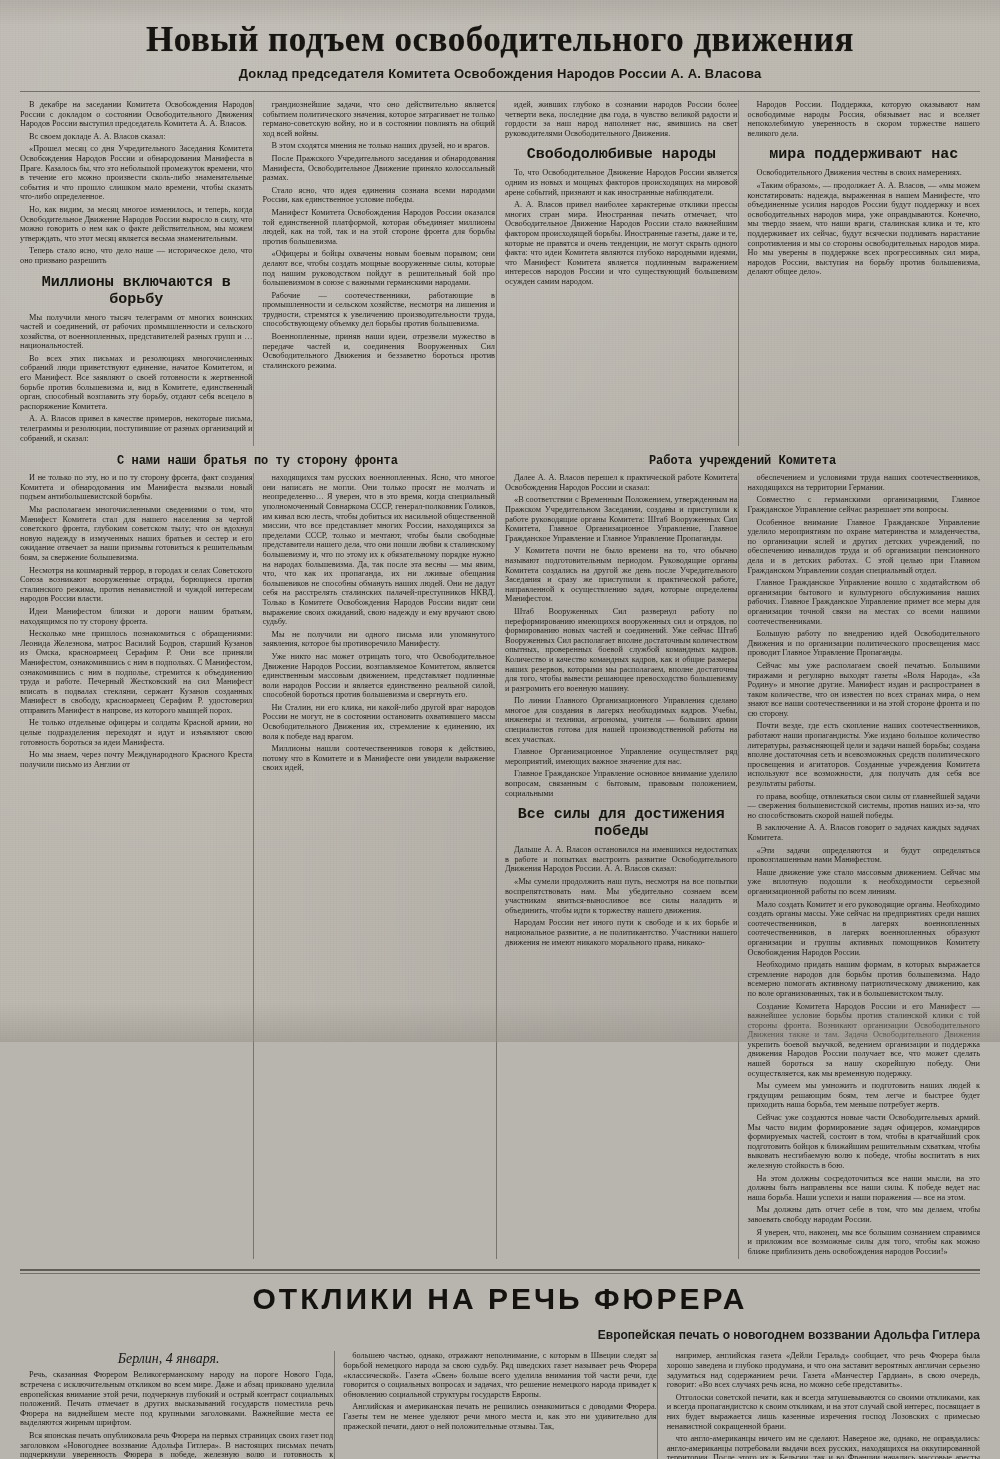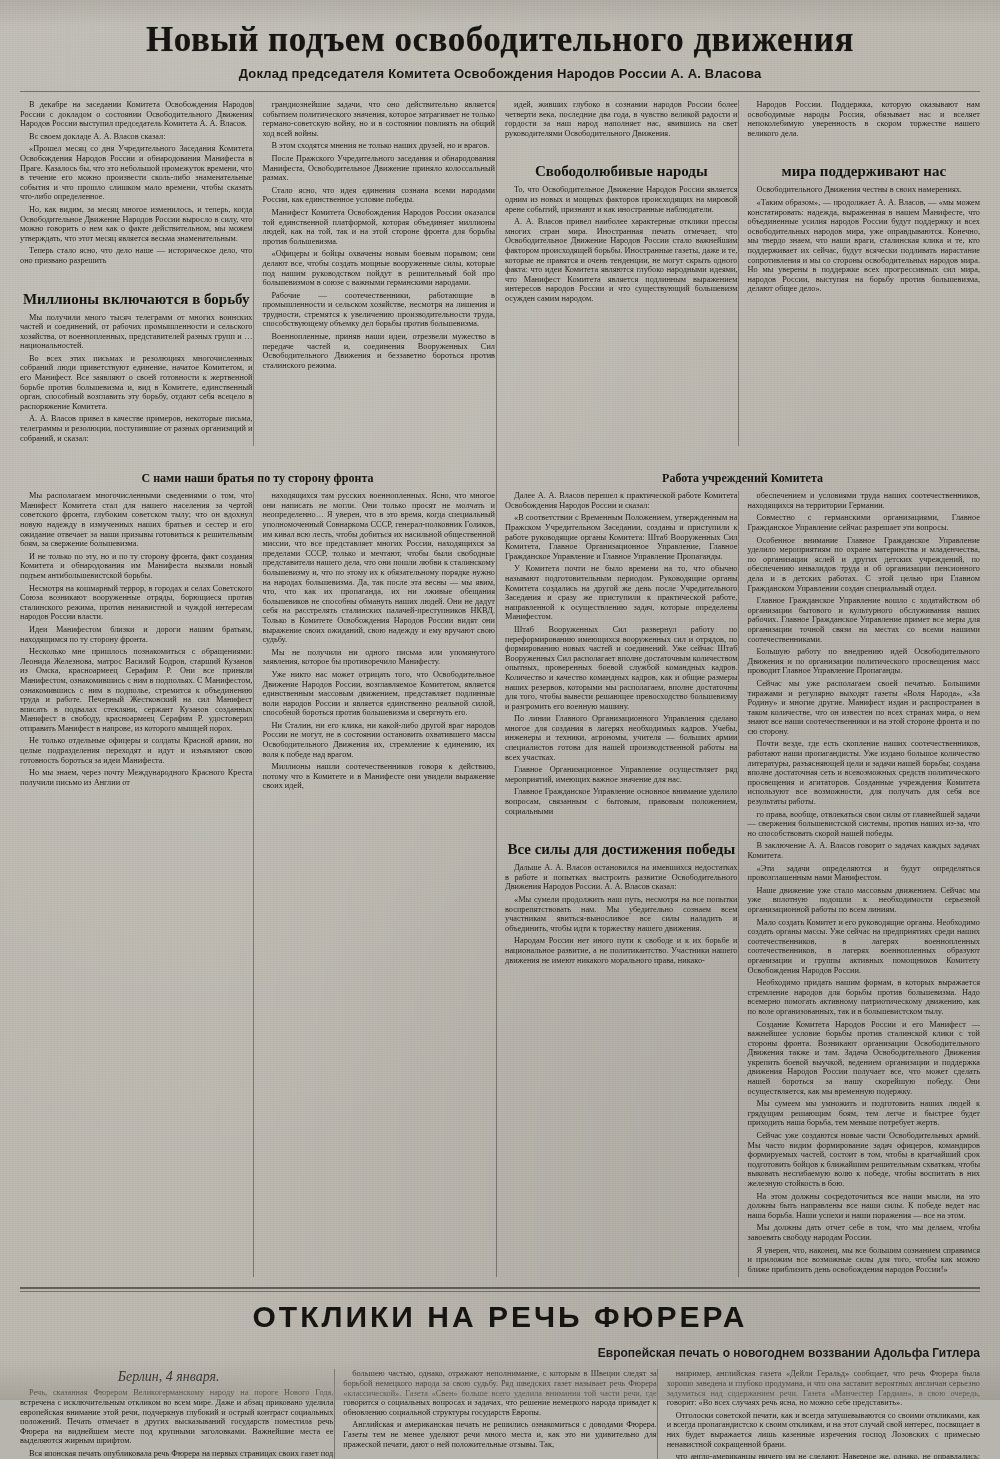--- a/index.html
+++ b/index.html
@@ -5,21 +5,21 @@
   html,body{margin:0;padding:0;}
   body{
     width:1000px;height:1459px;
     background:#b8b5ae;
     font-family:"Liberation Serif", serif;
     color:#1a1a18;
     overflow:hidden;
   }
   .page{
     position:relative;
-    width:1000px;height:1400px;
+    width:1000px;height:1042px;
     background:
       radial-gradient(ellipse at 20% 10%, rgba(255,255,255,0.10), rgba(0,0,0,0) 60%),
       radial-gradient(ellipse at 85% 85%, rgba(0,0,0,0.08), rgba(0,0,0,0) 55%),
       #bcb8b0;
     padding:0;
     box-sizing:border-box;
   }
   .grain{
     position:absolute;inset:0;
     pointer-events:none;
@@ -68,25 +68,25 @@
   p{
     margin:0 0 3px 0;
     font-size:8.3px;
     line-height:9.6px;
     text-align:justify;
     text-indent:9px;
     hyphens:auto;
     color:#1b1a16;
   }
   h3.secthead{
-    font-family:Liberation Serif, serif;
+    font-family:Liberation Mono, monospace;
     font-weight:bold;
     font-size:15px;
     text-align:center;
-    margin:25px 0 5px 0;
+    margin:8px 0 5px 0;
     color:#15140f;
   }
   h3.secthead.wide{font-size:12px;}
 
   .divider-heavy{
     border:0;border-top:2px solid #3a3830;
     margin:10px 0 0 0;opacity:.7;
   }
   .divider-thin{
     border:0;border-top:1px solid #3a3830;
@@ -183,22 +183,22 @@
       <div class="col">
         <h3 class="secthead wide">С нами наши братья по ту сторону фронта</h3>
       </div>
       <div class="col">
         <h3 class="secthead wide">Работа учреждений Комитета</h3>
       </div>
     </div>
 
     <div class="cols3" style="grid-template-columns:1fr 1fr 1fr 1fr;">
       <div class="col">
+        <p>И не только по эту, но и по ту сторону фронта, факт создания Комитета и обнародования им Манифеста вызвали новый подъем антибольшевистской борьбы.</p>
         <p>Мы располагаем многочисленными сведениями о том, что Манифест Комитета стал для нашего населения за чертой советского фронта, глубоким советском тылу; что он вдохнул новую надежду в измученных наших братьев и сестер и его ожидание отвечает за наши призывы готовиться к решительным боям, за свержение большевизма.</p>
-        <p>И не только по эту, но и по ту сторону фронта, факт создания Комитета и обнародования им Манифеста вызвали новый подъем антибольшевистской борьбы.</p>
         <p>Несмотря на кошмарный террор, в городах и селах Советского Союза возникают вооруженные отряды, борющиеся против сталинского режима, против ненавистной и чуждой интересам народов России власти.</p>
         <p>Идеи Манифестом близки и дороги нашим братьям, находящимся по ту сторону фронта.</p>
         <p>Несколько мне пришлось познакомиться с обращениями: Леонида Железнова, матрос Василий Бодров, старший Кузанов из Омска, красноармеец Серафим Р. Они все приняли Манифестом, ознакомившись с ним в подпольях. С Манифестом, ознакомившись с ним в подполье, стремится к объединению труда и работе. Печерный Жестковский на сил Манифест вписать в подвалах стекляни, сержант Кузанов созданных Манифест в свободу, красноармеец Серафим Р. удостоверил отправить Манифест в напрове, из которого мышцей порох.</p>
         <p>Не только отдельные офицеры и солдаты Красной армии, но целые подразделения переходят и идут и изъявляют свою готовность бороться за идеи Манифеста.</p>
         <p>Но мы знаем, через почту Международного Красного Креста получили письмо из Англии от</p>
       </div>
       <div class="col">
         <p>находящихся там русских военнопленных. Ясно, что многое они написать не могли. Они только просят не молчать и неопределенно… Я уверен, что в это время, когда специальный уполномоченный Совнаркома СССР, генерал-полковник Голиков, им кивал всю лесть, чтобы добиться их насильной общественной миссии, что все представляет многих России, находящихся за пределами СССР, только и мечтают, чтобы были свободные представители нашего дела, что они пошли любви к сталинскому большевизму и, что по этому их к обязательному порядке нужно на народах большевизма. Да, так после эта весны — мы явим, что, что как их пропаганда, их ни лживые обещания большевиков не способны обмануть наших людей. Они не дадут себя на расстрелять сталинских палачей-преступников НКВД. Только в Комитете Освобождения Народов России видят они выражение своих ожиданий, свою надежду и ему вручают свою судьбу.</p>
         <p>Мы не получили ни одного письма или упомянутого заявления, которое бы противоречило Манифесту.</p>
         <p>Уже никто нас может отрицать того, что Освободительное Движение Народов России, возглавляемое Комитетом, является единственным массовым движением, представляет подлинные воли народов России и является единственно реальной силой, способной бороться против большевизма и свергнуть его.</p>

